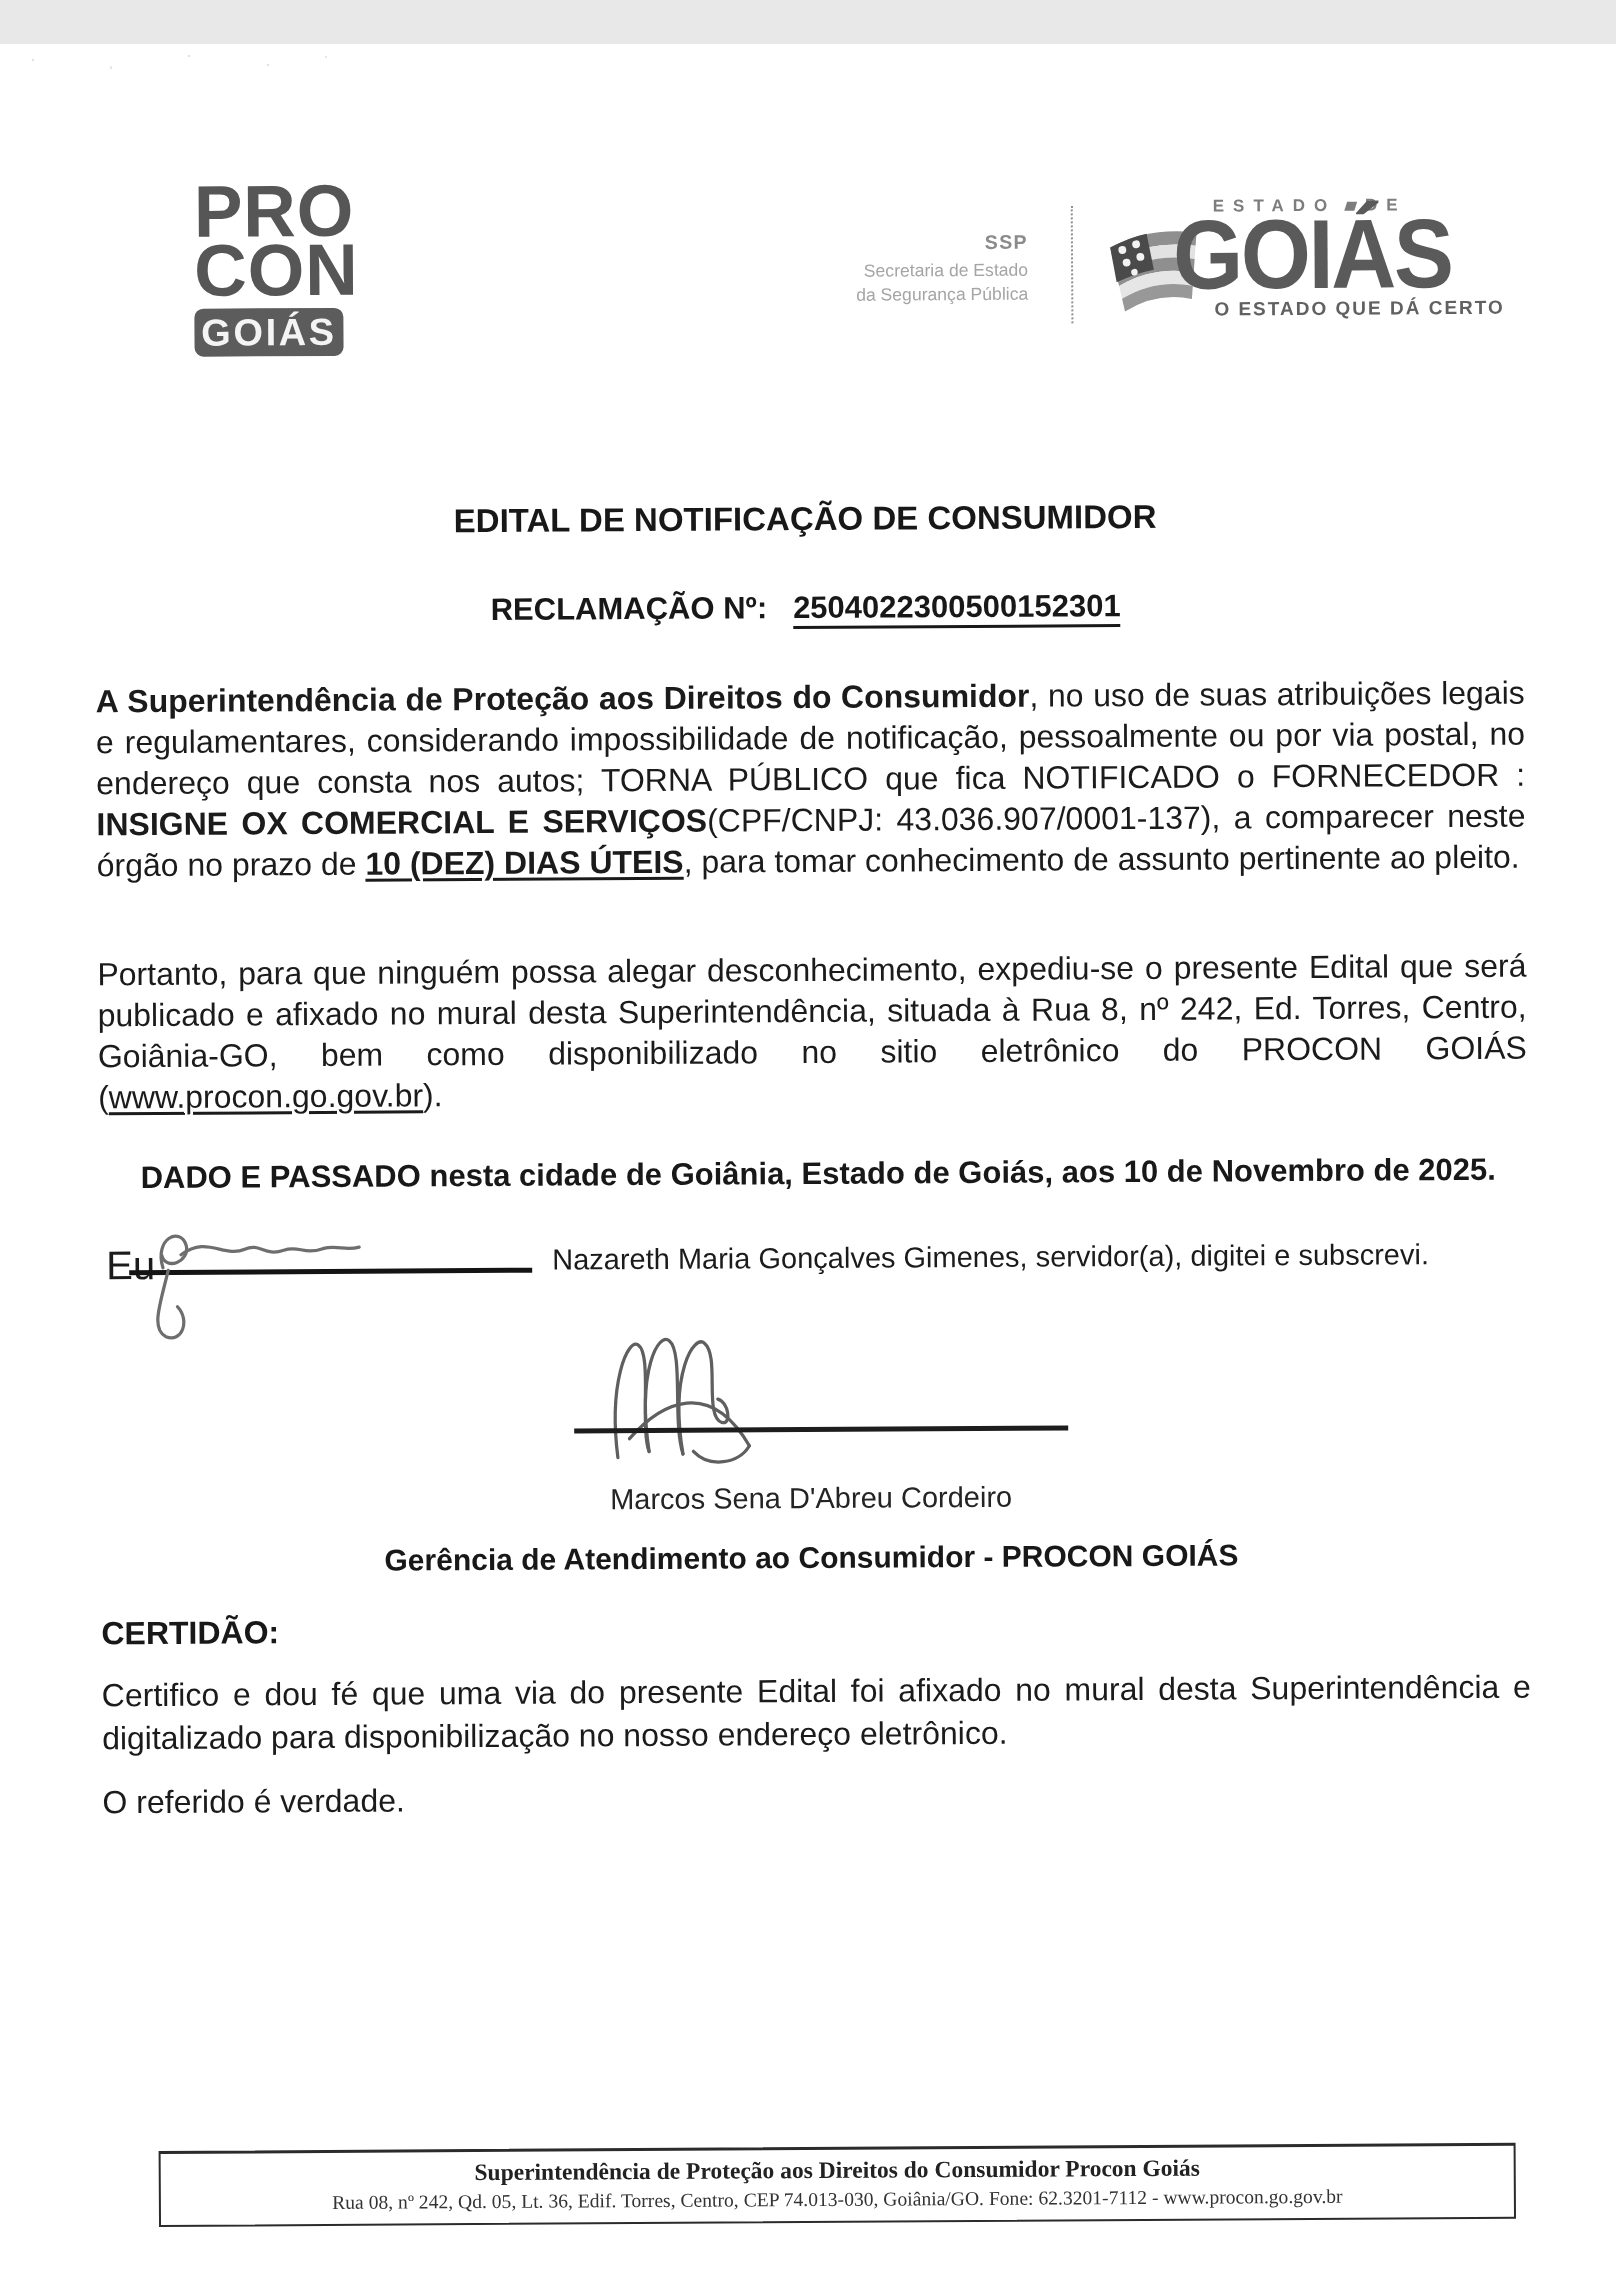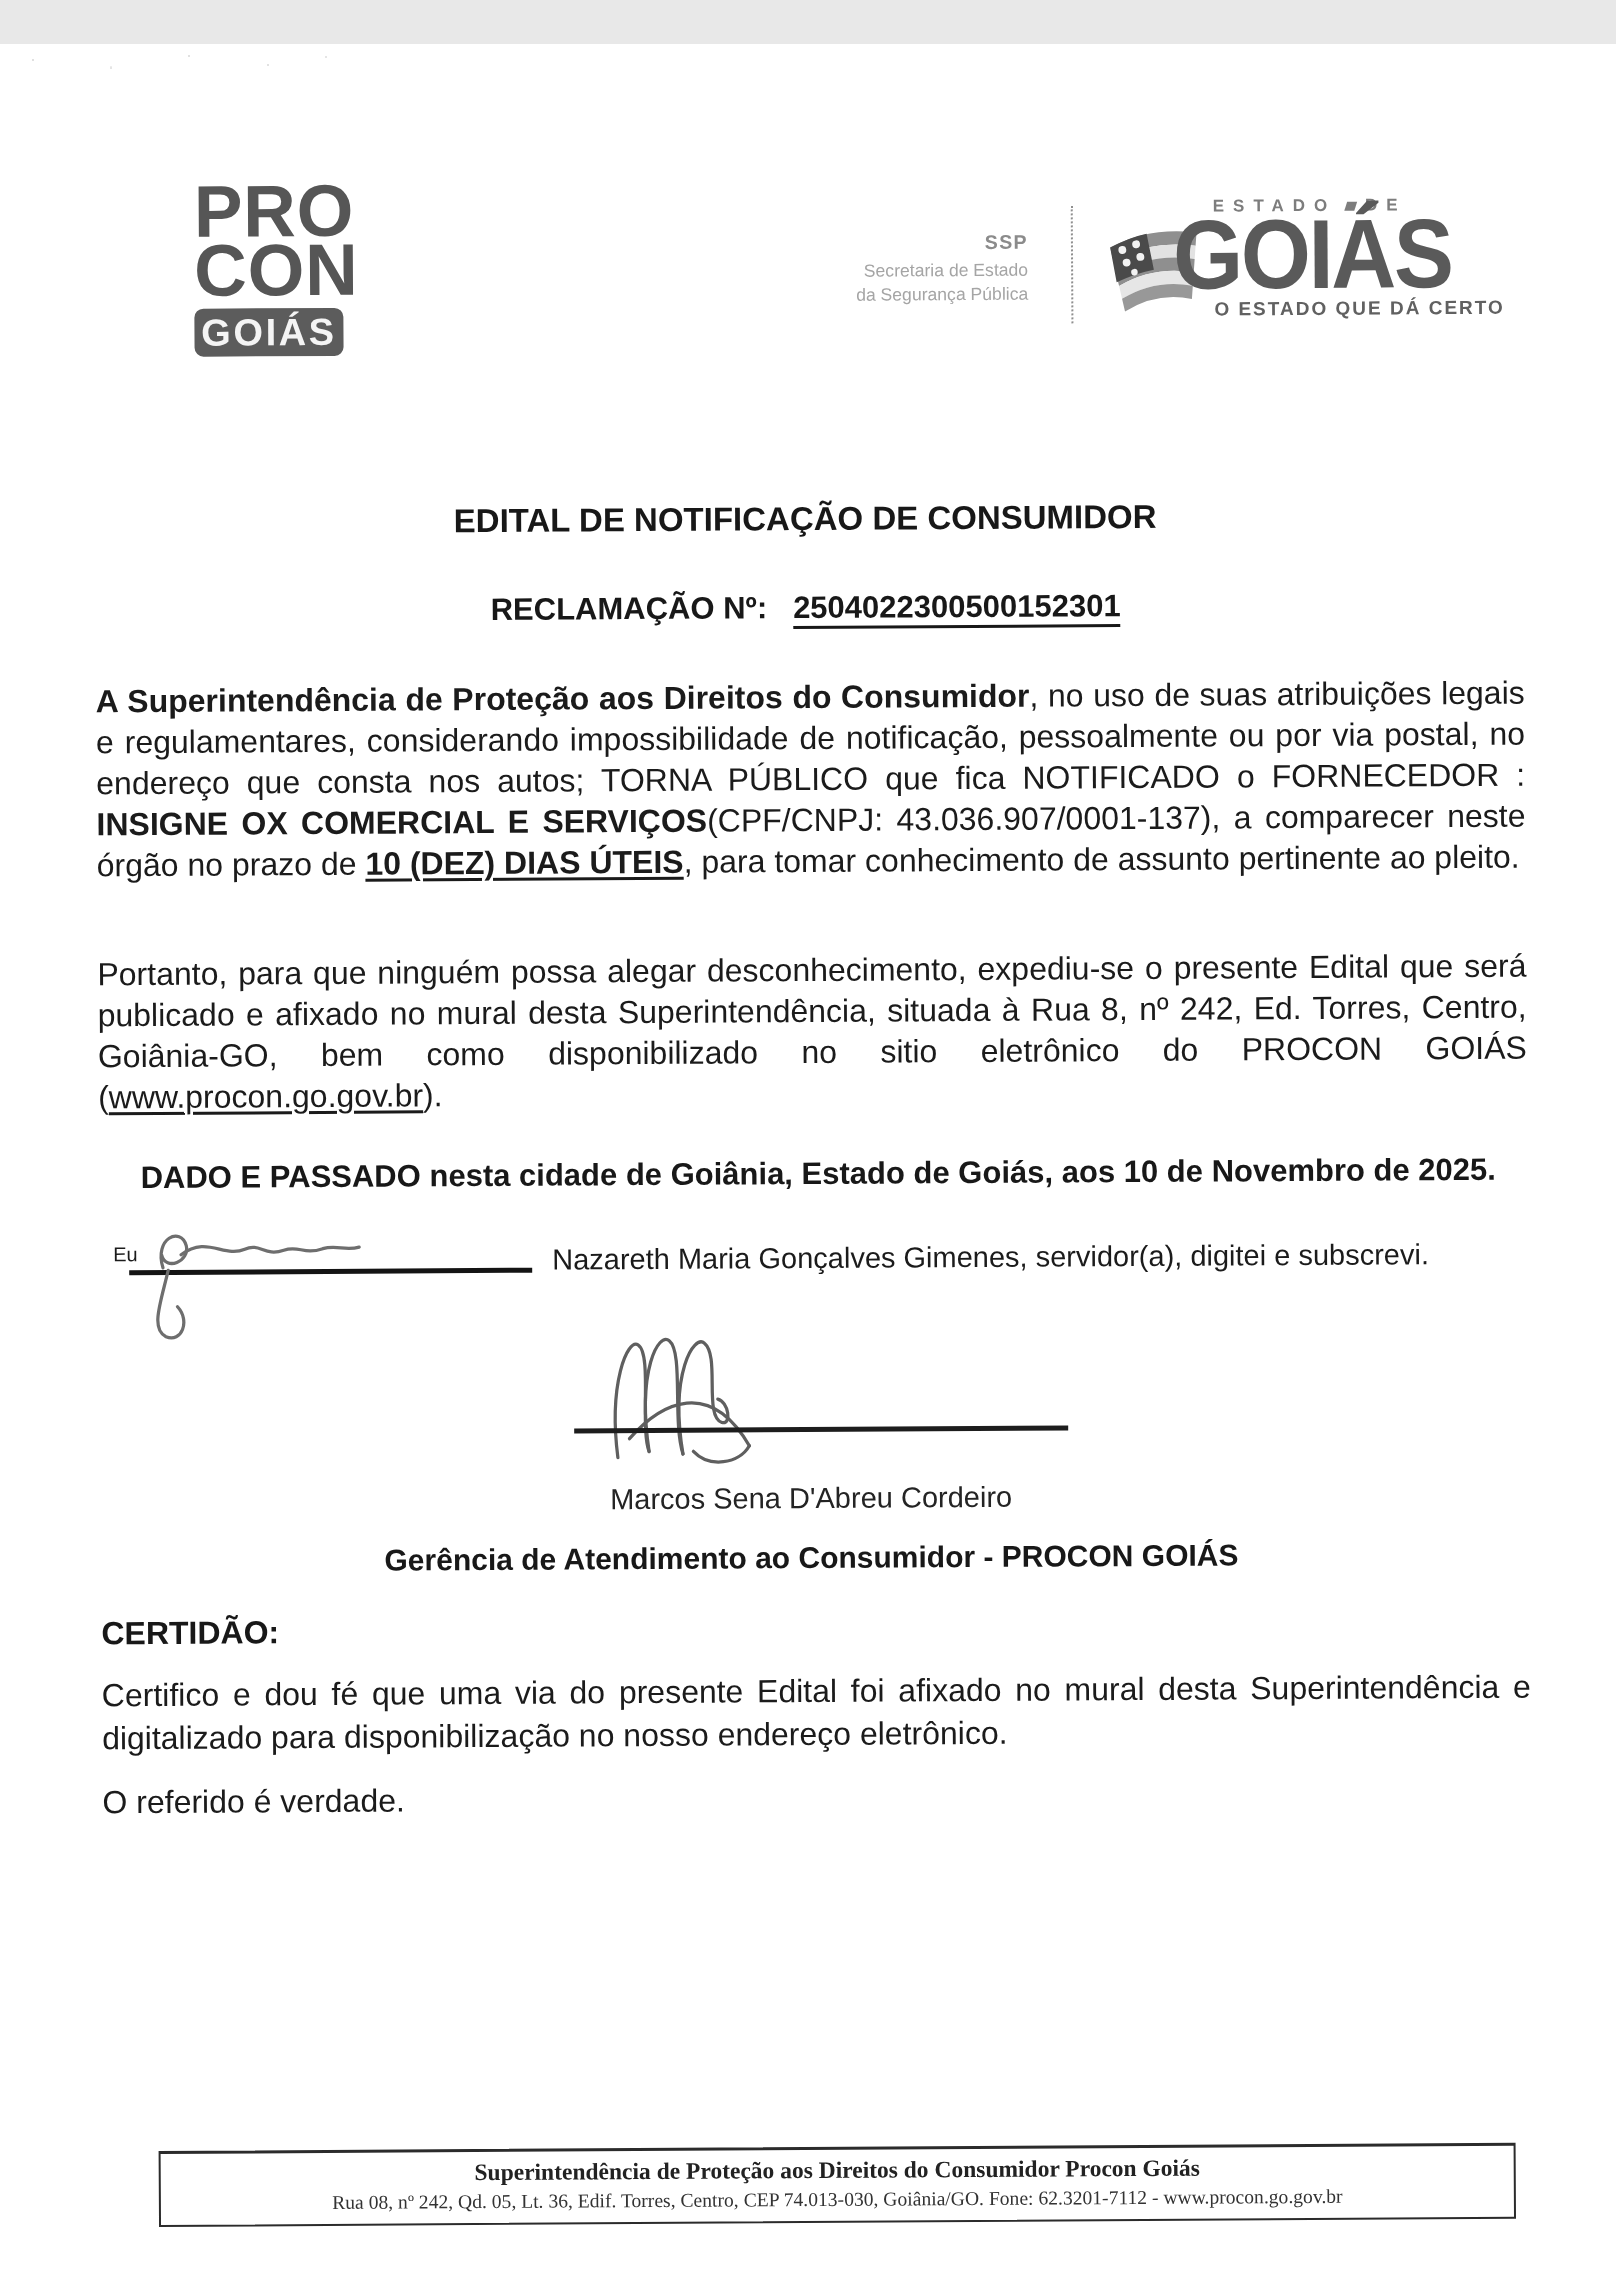--- a/index.html
+++ b/index.html
@@ -43,21 +43,21 @@
 
   
   .para{left:98px;width:1429px;font-size:32px;line-height:41px;text-align:justify;color:#1b1b1b;}
   .p1{top:633px;}
   .p2{top:906px;}
   .b{font-weight:bold;}
   .u{text-decoration:underline;text-decoration-thickness:2.6px;text-underline-offset:3.9px;}
   .dado{left:140px;top:1112px;width:1369px;font-size:31px;font-weight:bold;color:#181818;}
 
   
-  .eu-prefix{left:112px;top:1195px;font-size:20px;}
+  .eu-prefix{left:105px;top:1195px;font-size:40px;}
   .eu-line{left:128px;top:1222px;width:403px;height:4.6px;background:#141414;}
   .eu-suffix{left:551px;top:1198px;font-size:29px;}
   .sig1{left:134px;top:1164px;}
 
   
   .sig2{left:597px;top:1279px;}
   .sig2-line{left:572px;top:1383px;width:494px;height:4.6px;background:#1d1d1d;}
   .sig-name{left:0;top:1438px;width:1617px;text-align:center;font-size:29px;color:#242424;}
   .sig-role{left:0;top:1497px;width:1617px;text-align:center;font-size:30px;font-weight:bold;color:#181818;}
 

